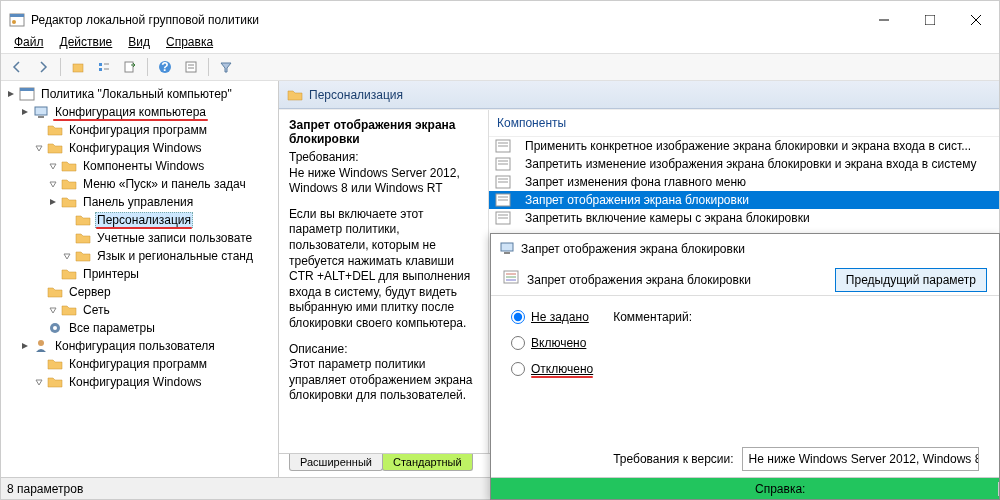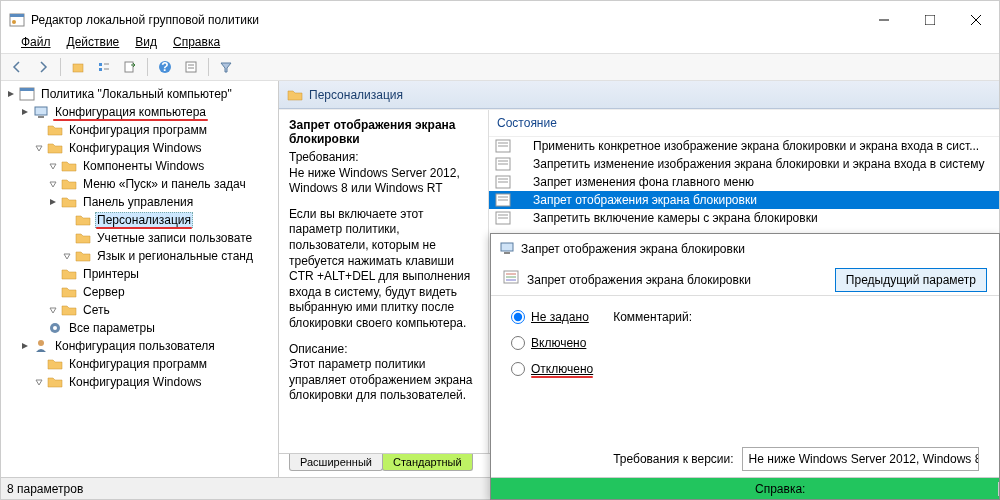--- a/index.html
+++ b/index.html
@@ -6,21 +6,21 @@
 body { background: #fff; width: 1000px; height: 500px; overflow: hidden; position: relative; }
 
 .window { border: 1px solid #ccc; width: 1000px; height: 500px; display: flex; flex-direction: column; background: #fff; }
 
 .titlebar { height: 30px; display: flex; align-items: center; padding: 8px 0 0 8px; }
 .titlebar .app-icon { width: 16px; height: 16px; margin-right: 6px; display: inline-flex; }
 .titlebar .title { flex: 1; font-size: 12px; }
 .titlebar .win-controls { display: flex; }
 .titlebar .win-btn { width: 46px; height: 30px; display: flex; align-items: center; justify-content: center; }
 
-.menubar { height: 22px; display: flex; align-items: center; padding: 0 12px; gap: 0; }
+.menubar { height: 22px; display: flex; align-items: center; padding: 0 5px; gap: 0; }
 .menubar .menu-item { padding: 2px 8px; }
 .menubar .menu-item .ul { text-decoration: underline; }
 
 .toolbar { height: 28px; border-top: 1px solid #e0e0e0; border-bottom: 1px solid #e0e0e0; background: #f7f7f7; display: flex; align-items: center; padding: 0 4px; gap: 2px; }
 .toolbar .tb-btn { width: 24px; height: 22px; display: flex; align-items: center; justify-content: center; border: 1px solid transparent; }
 .toolbar .sep { width: 1px; height: 18px; background: #ccc; margin: 0 3px; }
 
 .body { flex: 1; display: flex; overflow: hidden; }
 
 .tree-pane { width: 278px; border-right: 1px solid #ccc; overflow: auto; background: #fff; padding: 4px 0; }
@@ -42,21 +42,21 @@
 .detail-header .label { color: #1a3e6e; }
 
 .detail-body { flex: 1; display: flex; overflow: hidden; border-top: 1px solid #eee; }
 .desc-col { width: 210px; padding: 8px 10px; border-right: 1px solid #ddd; overflow: hidden; }
 .desc-col h4 { font-weight: bold; font-size: 12px; margin-bottom: 4px; }
 .desc-col p { margin-bottom: 10px; line-height: 1.3; }
 
 .settings-col { flex: 1; overflow: hidden; }
 .settings-col .col-header { padding: 6px 8px; border-bottom: 1px solid #eee; color: #14468c; }
 .settings-list { overflow: auto; }
-.setting-row { display: flex; align-items: center; height: 18px; padding: 0 6px; gap: 22px; white-space: nowrap; }
+.setting-row { display: flex; align-items: center; height: 18px; padding: 0 6px; gap: 14px; white-space: nowrap; }
 .setting-row.sel { background: #0078d7; color: #fff; }
 .setting-row .icon { width: 16px; height: 14px; flex-shrink: 0; }
 
 .tabs { border-top: 1px solid #ccc; height: 24px; display: flex; align-items: flex-start; padding-left: 10px; background: #fff; }
 .tab { border: 1px solid #aaa; border-top: none; border-radius: 0 0 3px 3px; padding: 2px 10px; background: #bef264; margin-right: -1px; font-size: 11px; }
 .tab.active { background: #f0f0f0; }
 
 .statusbar { height: 22px; border-top: 1px solid #ccc; background: #f0f0f0; display: flex; align-items: center; padding: 0 6px; font-size: 12px; }
 
 
@@ -295,21 +295,21 @@
       </div>
       <div class="tree-node" style="padding-left:46px">
         <span class="expander empty"></span>
         <span class="icon">
             <svg viewBox="0 0 16 16">
               <path d="M1 4 L6 4 L8 6 L15 6 L15 13 L1 13 Z" class="folder-svg"></path>
             </svg>
           </span>
         <span class="label">Принтеры</span>
       </div>
-      <div class="tree-node" style="padding-left:46px">
+      <div class="tree-node" style="padding-left:32px">
         <span class="expander empty"></span>
         <span class="icon">
             <svg viewBox="0 0 16 16">
               <path d="M1 4 L6 4 L8 6 L15 6 L15 13 L1 13 Z" class="folder-svg"></path>
             </svg>
           </span>
         <span class="label">Сервер</span>
       </div>
       <div class="tree-node" style="padding-left:46px">
         <span class="expander">
@@ -380,21 +380,21 @@
         <span class="label">Персонализация</span>
       </div>
       <div class="detail-body">
         <div class="desc-col">
           <h4>Запрет отображения экрана блокировки</h4>
           <p><span>Требования:</span><br><span>Не ниже Windows Server 2012, Windows 8 или Windows RT</span></p>
           <p>Если вы включаете этот параметр политики, пользователи, которым не требуется нажимать клавиши CTR +ALT+DEL для выполнения входа в систему, будут видеть выбранную ими плитку после блокировки своего компьютера.</p>
           <p><span>Описание:</span><br><span>Этот параметр политики управляет отображением экрана блокировки для пользователей.</span></p>
         </div>
         <div class="settings-col">
-          <div class="col-header">Состояние</div>
+          <div class="col-header">Компоненты</div>
           <div class="settings-list">
             <div class="setting-row">
                 <span class="icon"><svg viewBox="0 0 16 14">
                     <rect x="1" y="1" width="14" height="12" fill="#fff" stroke="#999"></rect>
                     <line x1="3" y1="4" x2="13" y2="4" stroke="#999"></line>
                     <line x1="3" y1="7" x2="13" y2="7" stroke="#999"></line>
                   </svg></span>
                 <span>Применить конкретное изображение экрана блокировки и экрана входа в сист...</span>
               </div>
             <div class="setting-row">

